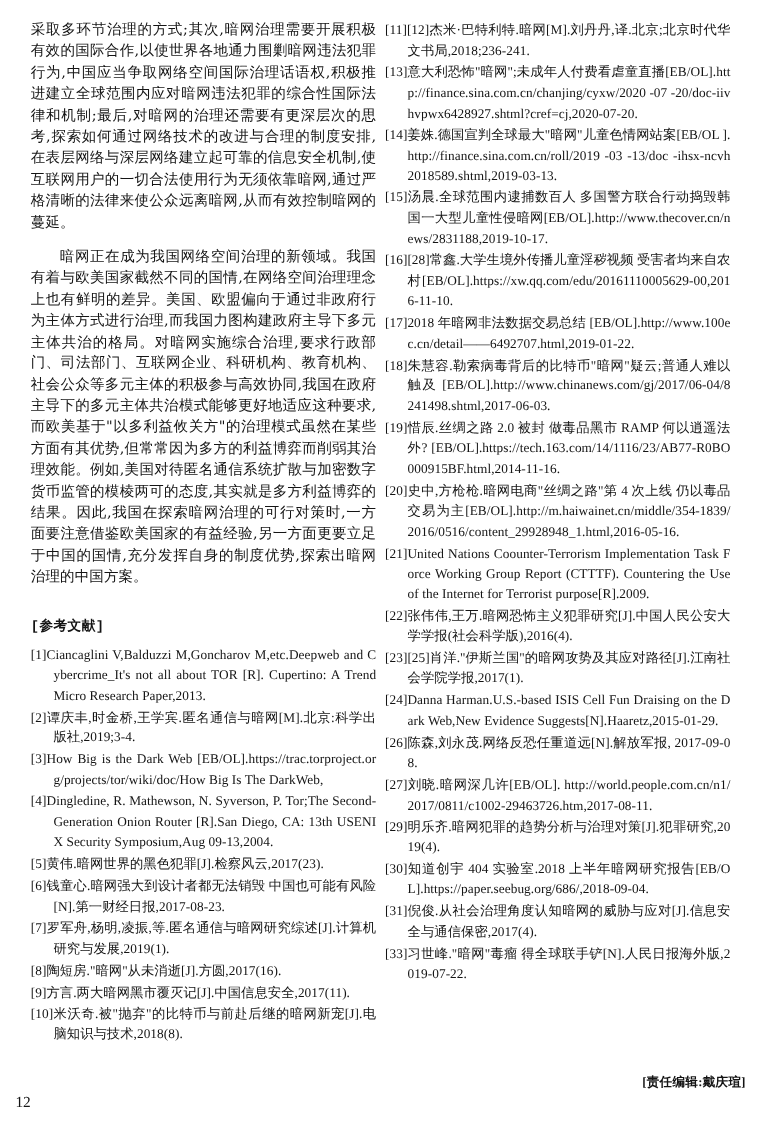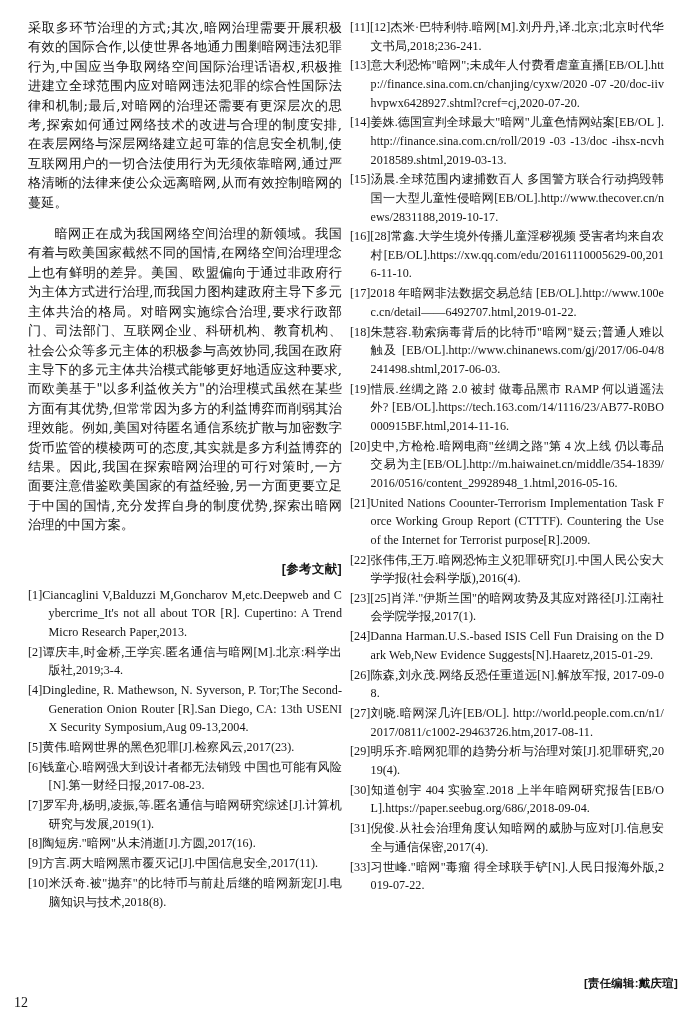--- a/index.html
+++ b/index.html
@@ -42,22 +42,22 @@
     text-justify: inter-character;
     letter-spacing: 0.1px;
     margin: 0 0 0 0;
     word-break: break-all;
   }
   .prose + .prose { margin-top: 12px; }
   .indent { text-indent: 2em; }
 
   
   .ref-heading {
-    text-align: right;
-    font-family: Liberation Sans, sans-serif;
+    text-align: left;
+    font-family: Liberation Mono, monospace;
     font-size: 12.4px;
     font-weight: bold;
     letter-spacing: 0.4px;
     margin: 26px 0 8px 0;
   }
 
   
   .ref-list {
     list-style: none;
     margin: 0;
@@ -75,21 +75,21 @@
     word-break: break-all;
     letter-spacing: 0.05px;
   }
   .col-right .ref-list { margin-top: 0; }
 
   
   .editor-note {
     position: absolute;
     right: 22px;
     bottom: 30px;
-    font-family: Liberation Sans, sans-serif;
+    font-family: Liberation Serif, serif;
     font-size: 11.4px;
     font-weight: bold;
     letter-spacing: 0.3px;
     color: #141414;
   }
   .page-number {
     position: absolute;
     left: 14px;
     bottom: 10px;
     font-family: "Liberation Serif", "DejaVu Serif", serif;
@@ -107,20 +107,21 @@
 
     <div class="col col-left">
       <p class="prose">采取多环节治理的方式;其次,暗网治理需要开展积极有效的国际合作,以使世界各地通力围剿暗网违法犯罪行为,中国应当争取网络空间国际治理话语权,积极推进建立全球范围内应对暗网违法犯罪的综合性国际法律和机制;最后,对暗网的治理还需要有更深层次的思考,探索如何通过网络技术的改进与合理的制度安排,在表层网络与深层网络建立起可靠的信息安全机制,使互联网用户的一切合法使用行为无须依靠暗网,通过严格清晰的法律来使公众远离暗网,从而有效控制暗网的蔓延。</p>
       <p class="prose indent">暗网正在成为我国网络空间治理的新领域。我国有着与欧美国家截然不同的国情,在网络空间治理理念上也有鲜明的差异。美国、欧盟偏向于通过非政府行为主体方式进行治理,而我国力图构建政府主导下多元主体共治的格局。对暗网实施综合治理,要求行政部门、司法部门、互联网企业、科研机构、教育机构、社会公众等多元主体的积极参与高效协同,我国在政府主导下的多元主体共治模式能够更好地适应这种要求,而欧美基于"以多利益攸关方"的治理模式虽然在某些方面有其优势,但常常因为多方的利益博弈而削弱其治理效能。例如,美国对待匿名通信系统扩散与加密数字货币监管的模棱两可的态度,其实就是多方利益博弈的结果。因此,我国在探索暗网治理的可行对策时,一方面要注意借鉴欧美国家的有益经验,另一方面更要立足于中国的国情,充分发挥自身的制度优势,探索出暗网治理的中国方案。</p>
 
       <div class="ref-heading">[参考文献]</div>
 
       <div class="ref-list">
         <p class="ref">[1]Ciancaglini V,Balduzzi M,Goncharov M,etc.Deepweb and Cybercrime_It's not all about TOR [R]. Cupertino: A Trend Micro Research Paper,2013.</p>
         <p class="ref">[2]谭庆丰,时金桥,王学宾.匿名通信与暗网[M].北京:科学出版社,2019;3-4.</p>
+        <p class="ref">[3]How Big is the Dark Web [EB/OL].https://trac.torproject.org/projects/tor/wiki/doc/How Big Is The DarkWeb,</p>
         <p class="ref">[4]Dingledine, R. Mathewson, N. Syverson, P. Tor;The Second-Generation Onion Router [R].San Diego, CA: 13th USENIX Security Symposium,Aug 09-13,2004.</p>
         <p class="ref">[5]黄伟.暗网世界的黑色犯罪[J].检察风云,2017(23).</p>
         <p class="ref">[6]钱童心.暗网强大到设计者都无法销毁 中国也可能有风险[N].第一财经日报,2017-08-23.</p>
         <p class="ref">[7]罗军舟,杨明,凌振,等.匿名通信与暗网研究综述[J].计算机研究与发展,2019(1).</p>
         <p class="ref">[8]陶短房."暗网"从未消逝[J].方圆,2017(16).</p>
         <p class="ref">[9]方言.两大暗网黑市覆灭记[J].中国信息安全,2017(11).</p>
         <p class="ref">[10]米沃奇.被"抛弃"的比特币与前赴后继的暗网新宠[J].电脑知识与技术,2018(8).</p>
       </div>
     </div>
 

